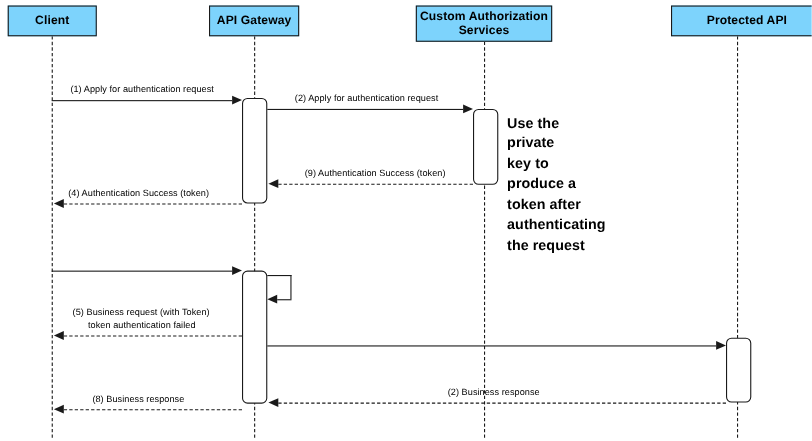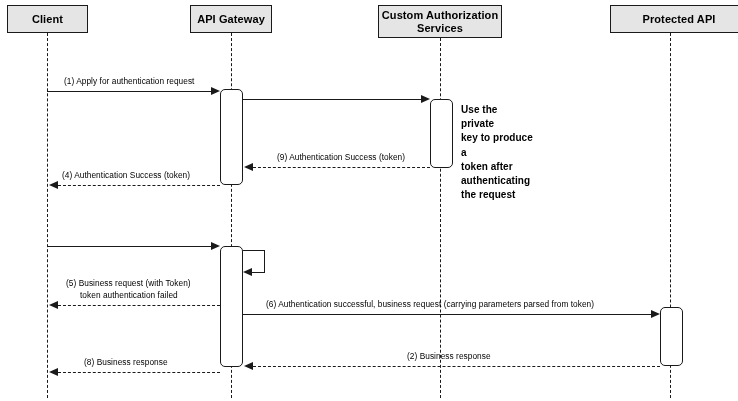--- a/index.html
+++ b/index.html
@@ -14,21 +14,21 @@
     position: relative;
     width: 738px;
     height: 401px;
     background: #ffffff;
     overflow: hidden;
   }
   .lifeline-box {
     position: absolute;
     box-sizing: border-box;
     border: 1.6px solid #1a1a1a;
-    background: #e5e5e5;
+    background: #7dd3fc;
     display: flex;
     align-items: center;
     justify-content: center;
     text-align: center;
     color: #000000;
     font-size: 11px;
     font-weight: 700;
     line-height: 1.15;
     letter-spacing: 0.1px;
   }
@@ -69,21 +69,21 @@
     position: absolute;
     color: #000000;
     font-size: 8.3px;
     font-weight: 400;
     white-space: nowrap;
     letter-spacing: 0.05px;
   }
   .note-text {
     position: absolute;
     color: #000000;
-    font-size: 10px;
+    font-size: 13px;
     font-weight: 700;
     line-height: 1.42;
     letter-spacing: 0.05px;
   }
   .self-seg {
     position: absolute;
     border-color: #1a1a1a;
     border-style: solid;
   }
   .self-top {
@@ -141,20 +141,21 @@
   <div class="activation" style="left:220px; top:246px; width:23px; height:121px;"></div>
 
   <div class="activation" style="left:660px; top:307px; width:23px; height:59px;"></div>
 
   <div class="msg-line" style="left:47px; top:91px; width:164px;"></div>
   <div class="arrow-head right" style="left:211px; top:86.5px;"></div>
   <div class="msg-label" style="left:64px; top:76px;">(1) Apply for authentication request</div>
 
   <div class="msg-line" style="left:243px; top:99px; width:178px;"></div>
   <div class="arrow-head right" style="left:421px; top:94.5px;"></div>
+  <div class="msg-label" style="left:268px; top:84px;">(2) Apply for authentication request</div>
 
   <div class="msg-line dashed" style="left:253px; top:167px; width:177px;"></div>
   <div class="arrow-head left" style="left:244px; top:162.5px;"></div>
   <div class="msg-label" style="left:277px; top:152px;">(9) Authentication Success (token)</div>
 
   <div class="msg-line dashed" style="left:58px; top:185px; width:162px;"></div>
   <div class="arrow-head left" style="left:49px; top:180.5px;"></div>
   <div class="msg-label" style="left:62px; top:170px;">(4) Authentication Success (token)</div>
 
   <div class="msg-line" style="left:47px; top:246px; width:164px;"></div>
@@ -165,21 +166,20 @@
   <div class="self-seg self-right" style="left:264px; top:250px; height:22px;"></div>
   <div class="self-seg self-bottom" style="left:252px; top:272px; width:13px;"></div>
   <div class="arrow-head left" style="left:243px; top:267.5px;"></div>
 
   <div class="msg-line dashed" style="left:58px; top:305px; width:162px;"></div>
   <div class="arrow-head left" style="left:49px; top:300.5px;"></div>
   <div class="msg-label" style="left:80px; top:290px;">token authentication failed</div>
 
   <div class="msg-line" style="left:243px; top:314px; width:408px;"></div>
   <div class="arrow-head right" style="left:651px; top:309.5px;"></div>
-  <div class="msg-label" style="left:266px; top:299px;">(6) Authentication successful, business request (carrying parameters parsed from token)</div>
 
   <div class="msg-line dashed" style="left:253px; top:366px; width:407px;"></div>
   <div class="arrow-head left" style="left:244px; top:361.5px;"></div>
   <div class="msg-label" style="left:407px; top:351px;">(2) Business response</div>
 
   <div class="msg-line dashed" style="left:58px; top:372px; width:162px;"></div>
   <div class="arrow-head left" style="left:49px; top:367.5px;"></div>
   <div class="msg-label" style="left:84px; top:357px;">(8) Business response</div>
 
   <div class="note-text" style="left:461px; top:103px; width:72px;">

